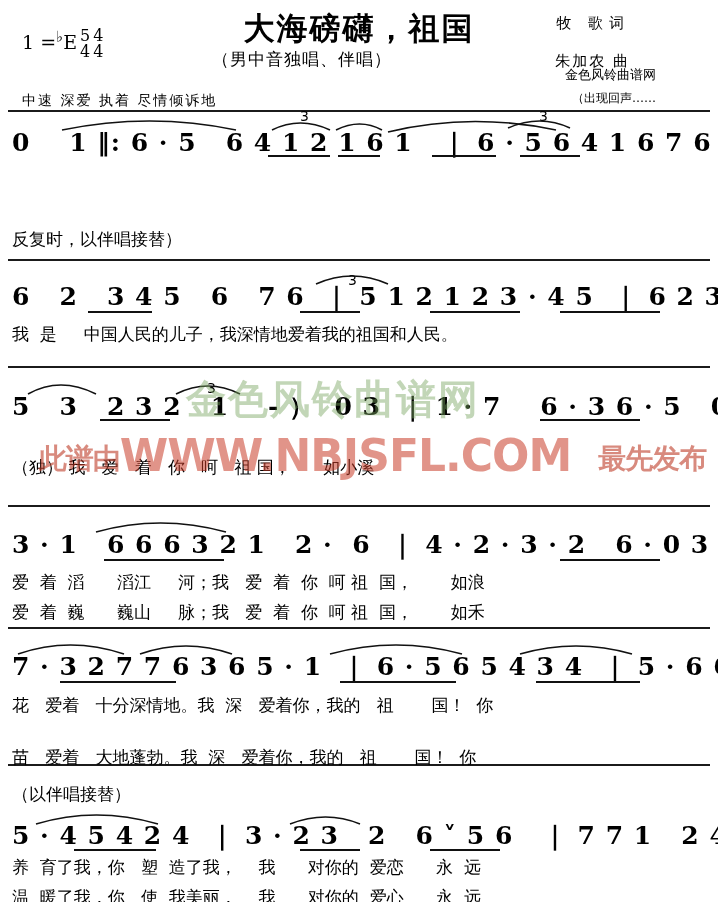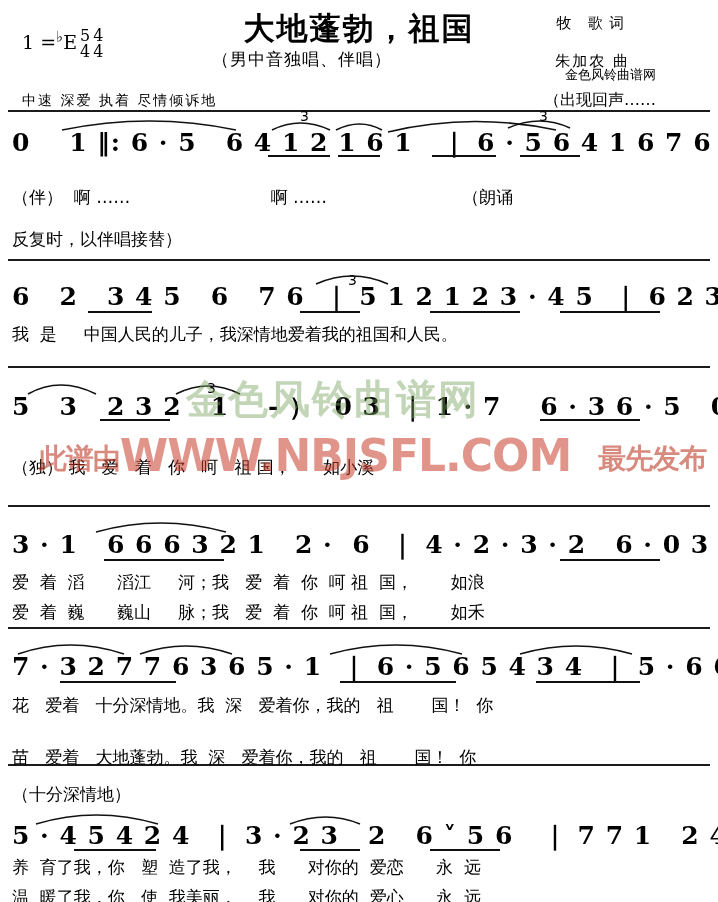--- a/index.html
+++ b/index.html
@@ -30,21 +30,21 @@
     position:absolute;left:0;top:48px;width:604px;text-align:center;
     font-size:17px;letter-spacing:1px;
   }
   .tempo{
     position:absolute;left:22px;top:92px;font-size:14px;letter-spacing:2px;
   }
   .credit{position:absolute;right:18px;text-align:right;font-size:14px;white-space:nowrap;}
   .credit.c1{top:14px;right:88px;font-size:15px;letter-spacing:6px;}
   .credit.c2{top:52px;right:88px;font-size:15px;letter-spacing:2px;}
   .credit.c3{top:66px;right:62px;font-size:13px;letter-spacing:0px;}
-  .credit.c4{top:90px;right:62px;font-size:16px;letter-spacing:0px;}
+  .credit.c4{top:90px;right:62px;font-size:12px;letter-spacing:0px;}
 
   
   .rule{position:absolute;left:8px;width:702px;height:2px;background:#1b1b1b;}
 
   
   .notes{
     position:absolute;left:12px;width:700px;
     font-family:"DejaVu Serif","Liberation Serif",serif;
     font-size:25px;font-weight:bold;white-space:pre;letter-spacing:0px;
   }
@@ -75,59 +75,58 @@
 </style>
 </head>
 <body>
 
 <div class="sheet">
 
   <div class="key-sig">
     <span>1 =</span><span style="font-size:15px;position:relative;top:-7px;">♭</span><span>E</span><span class="frac"><span>5</span><span>4</span></span><span class="frac"><span>4</span><span>4</span></span>
   </div>
 
-  <div class="title">大地蓬勃，祖国</div>
+  <div class="title">大海磅礴，祖国</div>
   <div class="subtitle">（男中音独唱、伴唱）</div>
   <div class="tempo">中速 深爱 执着 尽情倾诉地</div>
 
   <div class="credit c1">牧   歌词</div>
   <div class="credit c2">朱加农 曲</div>
   <div class="credit c3">金色风铃曲谱网</div>
   <div class="credit c4">（出现回声……</div>
 
   <div class="rule" style="top:110px;"></div>
   <div class="rule" style="top:259px;"></div>
   <div class="rule" style="top:366px;"></div>
   <div class="rule" style="top:505px;"></div>
   <div class="rule" style="top:627px;"></div>
   <div class="rule" style="top:764px;"></div>
 
   <div class="notes" style="top:126px;letter-spacing:1px;">0    1 ‖: 6 · 5   6 4 1 2 1 6 1   ｜ 6 · 5 6 4 1 6 7 6 5 （4 5</div>
-  <div class="lyr" style="top:186px;">（伴）  啊 ……                          啊 ……                         （朗诵</div>
   <div class="lyr" style="top:228px;">反复时，以伴唱接替）</div>
   <div class="note-anno" style="left:300px;top:108px;font-size:14px;">3</div>
   <div class="note-anno" style="left:539px;top:108px;font-size:14px;">3</div>
 
   <div class="notes" style="top:280px;letter-spacing:1px;">6   2   3 4 5   6   7 6  ｜ 5 1 2 1 2 3 · 4 5  ｜ 6 2 3 4 5 6 7 6</div>
   <div class="lyr" style="top:323px;">我  是     中国人民的儿子，我深情地爱着我的祖国和人民。</div>
   <div class="note-anno" style="left:348px;top:272px;font-size:14px;">3</div>
 
   <div class="notes" style="top:390px;letter-spacing:1px;">5   3   2 3 2   1    - ）  0 3  ｜ 1 · 7    6 · 3 6 · 5   0 5 6 1</div>
   <div class="lyr" style="top:432px;margin-top:24px;">（独） 我   爱   着   你   呵   祖 国，      如小溪</div>
   <div class="note-anno" style="left:207px;top:380px;font-size:14px;">3</div>
 
   <div class="notes" style="top:528px;letter-spacing:1px;">3 · 1   6 6 6 3 2 1   2 ·  6  ｜ 4 · 2 · 3 · 2   6 · 0 3 5 6</div>
   <div class="lyr" style="top:571px;">爱  着  滔      滔江     河；我   爱  着  你  呵 祖  国，       如浪</div>
   <div class="lyr" style="top:601px;">爱  着  巍      巍山     脉；我   爱  着  你  呵 祖  国，       如禾</div>
 
   <div class="notes" style="top:650px;letter-spacing:1px;">7 · 3 2 7 7 6 3 6 5 · 1  ｜ 6 · 5 6 5 4 3 4  ｜ 5 · 6 6 5 5 5 · 6</div>
   <div class="lyr" style="top:694px;">花   爱着   十分深情地。我  深   爱着你，我的   祖       国！  你</div>
   <div class="lyr" style="top:726px;margin-top:20px;">苗   爱着   大地蓬勃。我  深   爱着你，我的   祖       国！  你</div>
 
-  <div class="lyr" style="top:783px;">（十分深情地）</div>
+  <div class="lyr" style="top:783px;">（以伴唱接替）</div>
   <div class="notes" style="top:819px;letter-spacing:1px;">5 · 4 5 4 2 4  ｜ 3 · 2 3   2   6 ˅ 5 6   ｜ 7 7 1   2 4   0   3   2 3</div>
   <div class="lyr" style="top:856px;">养  育了我，你   塑  造了我，    我      对你的  爱恋      永  远</div>
   <div class="lyr" style="top:886px;">温  暖了我，你   使  我美丽，    我      对你的  爱心      永  远</div>
 
   <svg class="arcs" viewBox="0 0 718 902">
     <g fill="none" stroke="#111" stroke-width="1.6">
 
       <path d="M62,130 Q150,112 236,130"></path>
       <path d="M272,130 Q300,116 330,130"></path>
       <path d="M336,130 Q360,118 382,130"></path>

